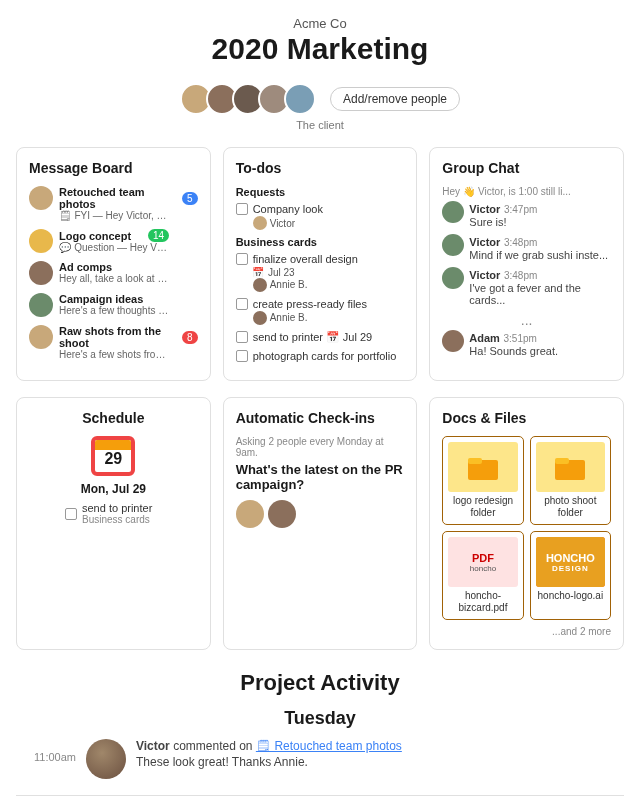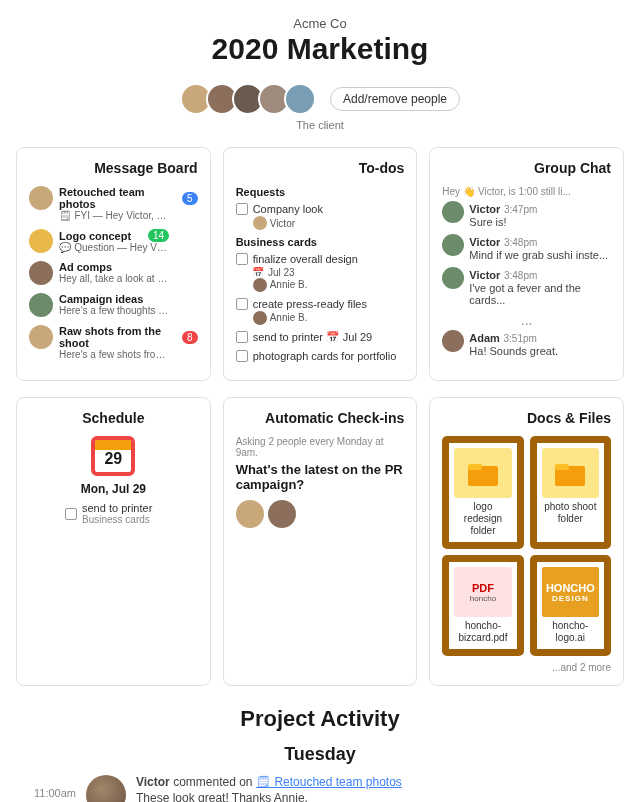--- a/index.html
+++ b/index.html
@@ -80,21 +80,21 @@
     }
     .card {
       border: 1px solid #e0e0e0;
       border-radius: 8px;
       padding: 12px;
       background: #fff;
     }
     .card-title {
       font-size: 14px;
       font-weight: 700;
-      text-align: right;
+      text-align: left;
       margin-bottom: 10px;
       color: #1a1a1a;
     }
     
     .msg-item {
       display: flex;
       align-items: flex-start;
       gap: 6px;
       margin-bottom: 8px;
     }
@@ -283,21 +283,21 @@
     }
     .ck-av.ca1 { background: #c8a87a; }
     .ck-av.ca2 { background: #8b6f5c; }
     
     .docs-grid {
       display: grid;
       grid-template-columns: 1fr 1fr;
       gap: 6px;
     }
     .doc-item {
-      border: 7px solid #a16207;
+      border: 1px solid #a16207;
       border-radius: 5px;
       padding: 5px;
       text-align: center;
       font-size: 10px;
     }
     .doc-thumb {
       width: 100%;
       height: 50px;
       background: #f0f0f0;
       border-radius: 3px;

